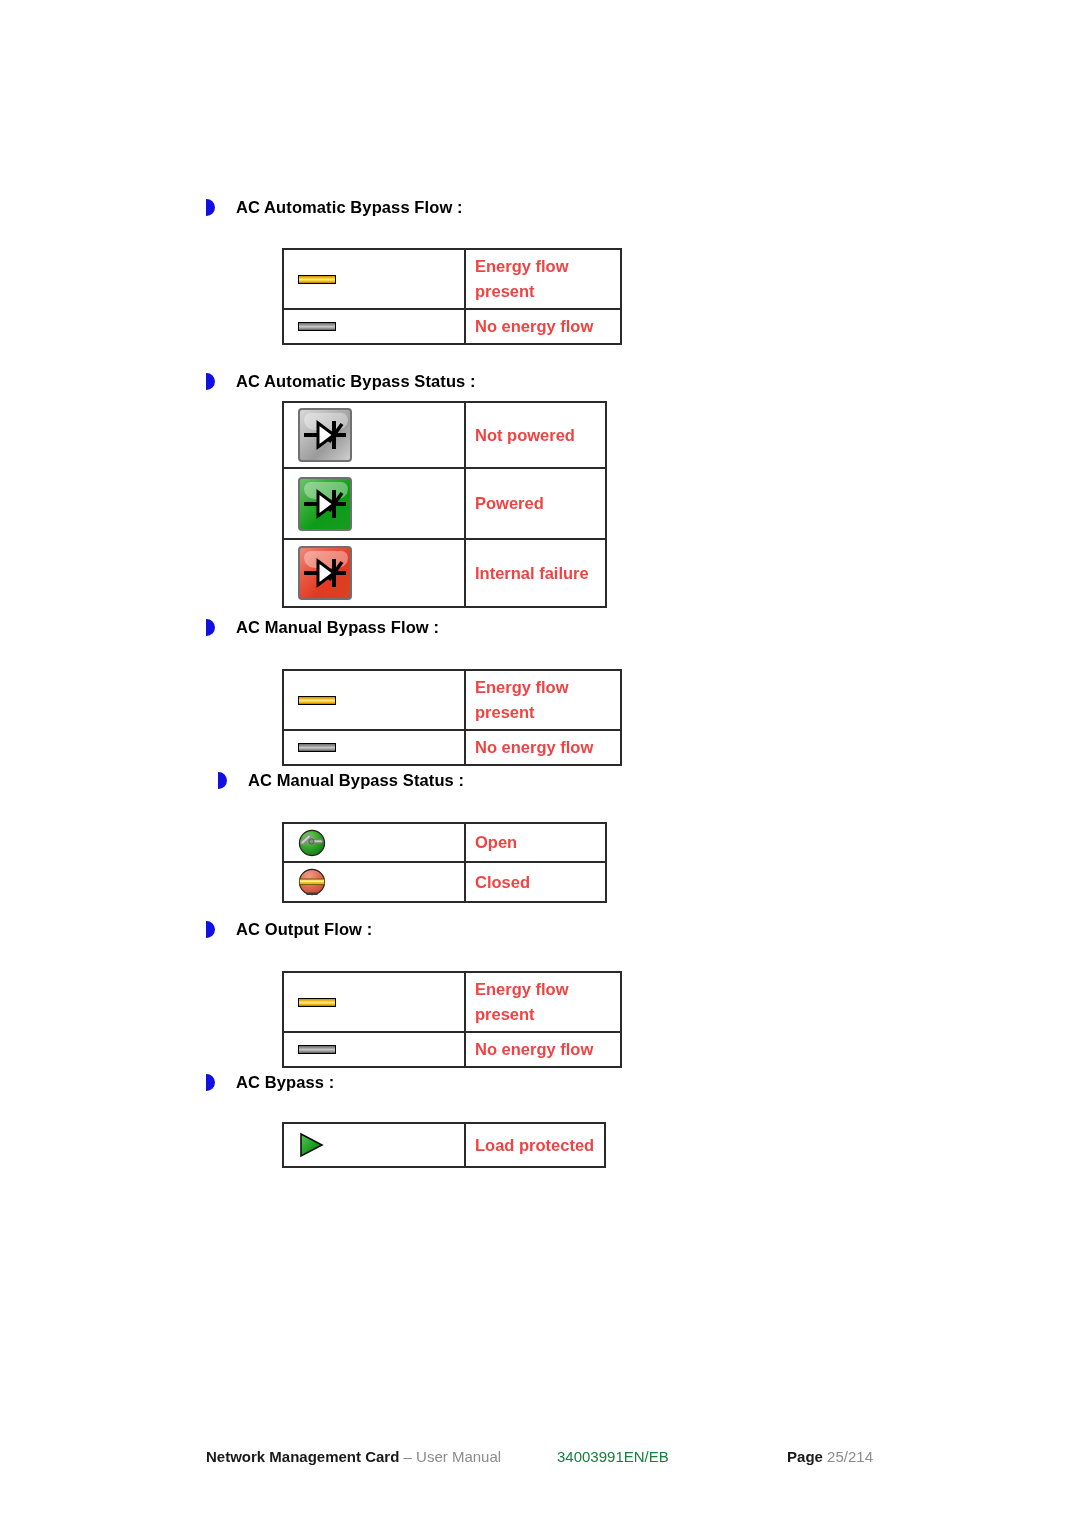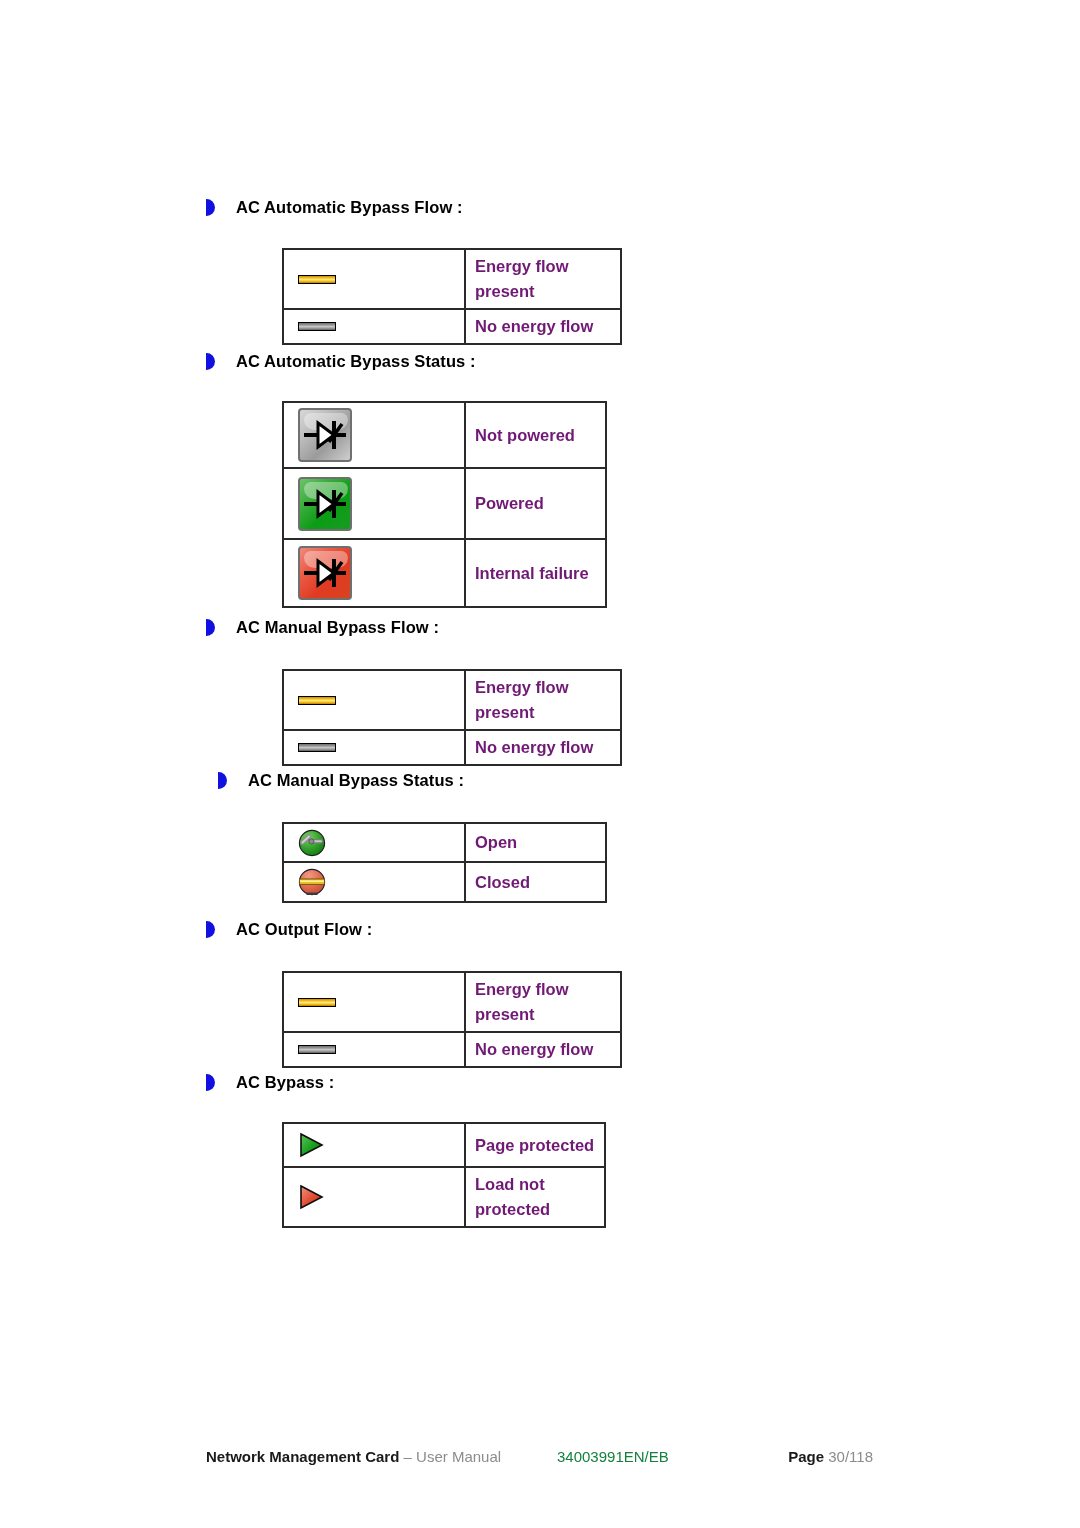--- a/index.html
+++ b/index.html
@@ -59,21 +59,21 @@
     vertical-align: middle;
   }
   .legend-table td.icon-cell {
     padding-left: 14px;
   }
   .legend-table td.text-cell {
     padding: 4px 0 4px 9px;
     font-size: 16.5px;
     font-weight: bold;
     line-height: 25px;
-    color: #701a75;
+    color: #ef4444;
   }
   .text-cell .line2 { display: block; }
 
   
   .flowbar {
     width: 38px;
     height: 9px;
     border: 1.5px solid #000;
     box-sizing: border-box;
   }
@@ -180,21 +180,21 @@
         <td class="icon-cell" style="height:28px;">
           <div class="flowbar noenergy"></div>
         </td>
         <td class="text-cell">
           <span>No energy flow</span>
         </td>
       </tr>
     </tbody>
   </table>
 
-  <div class="heading" style="left:206px; top:352px;">
+  <div class="heading" style="left:206px; top:372px;">
     <span class="bullet"></span>
     <span class="heading-label">AC Automatic Bypass Status :</span>
   </div>
 
   <table class="legend-table" style="left:282px; top:401px; width:323px;">
     <colgroup>
         <col style="width:182px">
         <col style="width:141px">
       </colgroup>
     <tbody>
@@ -394,50 +394,30 @@
                   <stop offset="0%" stop-color="#62c262"></stop>
                   <stop offset="55%" stop-color="#17a01c"></stop>
                   <stop offset="100%" stop-color="#0c7a12"></stop>
                 </linearGradient>
               </defs>
               <polygon points="3,2 24,13 3,24" fill="url(#gArrGreen)" stroke="#0d0d0d" stroke-width="1.6" stroke-linejoin="miter"></polygon>
             </svg>
           </div>
         </td>
         <td class="text-cell">
-          <span>Page protected</span>
-        </td>
-      </tr>
-      <tr>
-        <td class="icon-cell" style="height:55px;">
-          <div class="arrow">
-            <svg width="26" height="26" viewBox="0 0 26 26" aria-hidden="true">
-              <defs>
-                <linearGradient id="gArrRed" x1="0" y1="0" x2="1" y2="1">
-                  <stop offset="0%" stop-color="#f09386"></stop>
-                  <stop offset="55%" stop-color="#e04a30"></stop>
-                  <stop offset="100%" stop-color="#bf3418"></stop>
-                </linearGradient>
-              </defs>
-              <polygon points="3,2 24,13 3,24" fill="url(#gArrRed)" stroke="#0d0d0d" stroke-width="1.6" stroke-linejoin="miter"></polygon>
-            </svg>
-          </div>
-        </td>
-        <td class="text-cell">
-          <span>Load not</span>
-          <span class="line2">protected</span>
+          <span>Load protected</span>
         </td>
       </tr>
     </tbody>
   </table>
 
   <div class="footer">
     <div class="footer-left">
       <span class="strong">Network Management Card</span><span class="muted"> – User Manual</span>
     </div>
     <div class="footer-mid">34003991EN/EB</div>
     <div class="footer-right">
       <span class="strong">Page</span>
-      <span class="muted">30/118</span>
+      <span class="muted">25/214</span>
     </div>
   </div>
 
 </div>
 
 </body></html>

